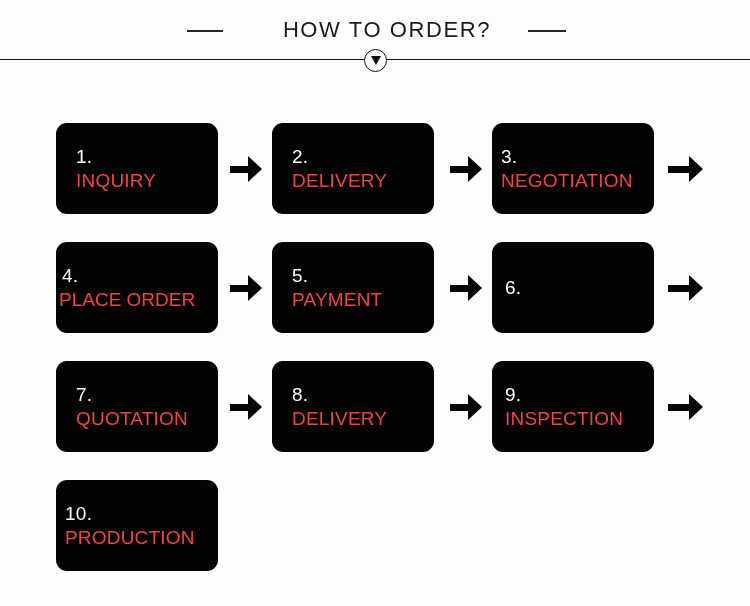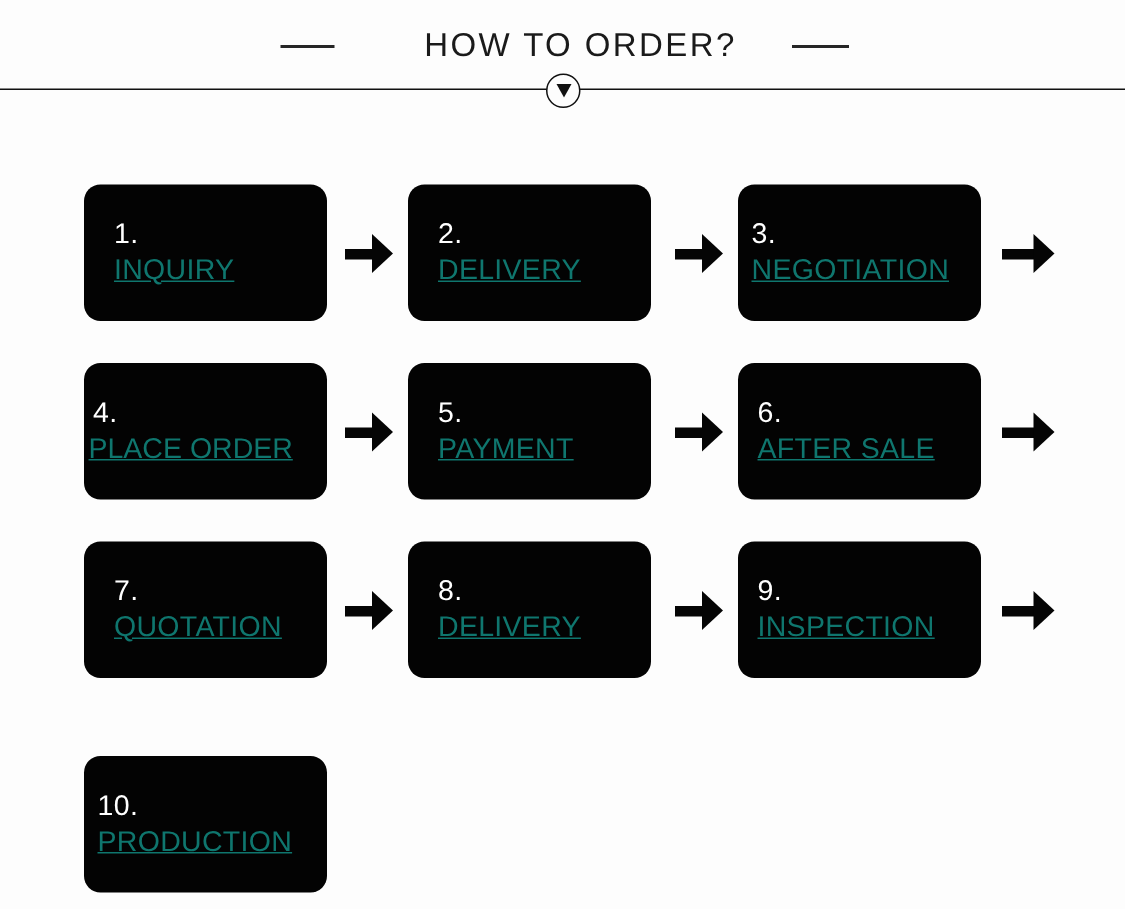--- a/index.html
+++ b/index.html
@@ -107,23 +107,22 @@
     letter-spacing: 0.3px;
     padding-left: 0px;
     color: #ffffff;
   }
 
   .step-label {
     font-size: 19px;
     font-weight: 400;
     line-height: 1.25;
     letter-spacing: 0.2px;
-    color: #0f766e;
+    color: #ef4444;
     white-space: nowrap;
-    text-decoration: underline;
   }
 
   
   .step-box.wide { padding-left: 3px; }
   .step-box.wide .step-num  { padding-left: 3px; }
   .step-box.wide .step-label { font-size: 19px; letter-spacing: 0px; }
 
   .step-box.indent { padding-left: 20px; }
 
   
@@ -182,39 +181,38 @@
     <div class="step-label">PLACE ORDER</div>
   </div>
 
   <div class="step-box indent" style="left:272px; top:242px;">
     <div class="step-num">5.</div>
     <div class="step-label">PAYMENT</div>
   </div>
 
   <div class="step-box" style="left:492px; top:242px; padding-left:13px;">
     <div class="step-num">6.</div>
-    <div class="step-label">AFTER SALE</div>
   </div>
 
   <div class="step-box indent" style="left:56px; top:361px;">
     <div class="step-num">7.</div>
     <div class="step-label">QUOTATION</div>
   </div>
 
   <div class="step-box indent" style="left:272px; top:361px;">
     <div class="step-num">8.</div>
     <div class="step-label">DELIVERY</div>
   </div>
 
   <div class="step-box" style="left:492px; top:361px; padding-left:13px;">
     <div class="step-num">9.</div>
     <div class="step-label">INSPECTION</div>
   </div>
 
-  <div class="step-box" style="left:56px; top:480px; padding-left:9px;margin-top:24px;">
+  <div class="step-box" style="left:56px; top:480px; padding-left:9px;">
     <div class="step-num">10.</div>
     <div class="step-label">PRODUCTION</div>
   </div>
 
   <div class="arrow" style="left:230px; top:156px;">
     <div class="arrow-shaft" style="width:19px;"></div>
       <div class="arrow-head"></div>
   </div>
   <div class="arrow" style="left:450px; top:156px;">
     <div class="arrow-shaft" style="width:19px;"></div>

